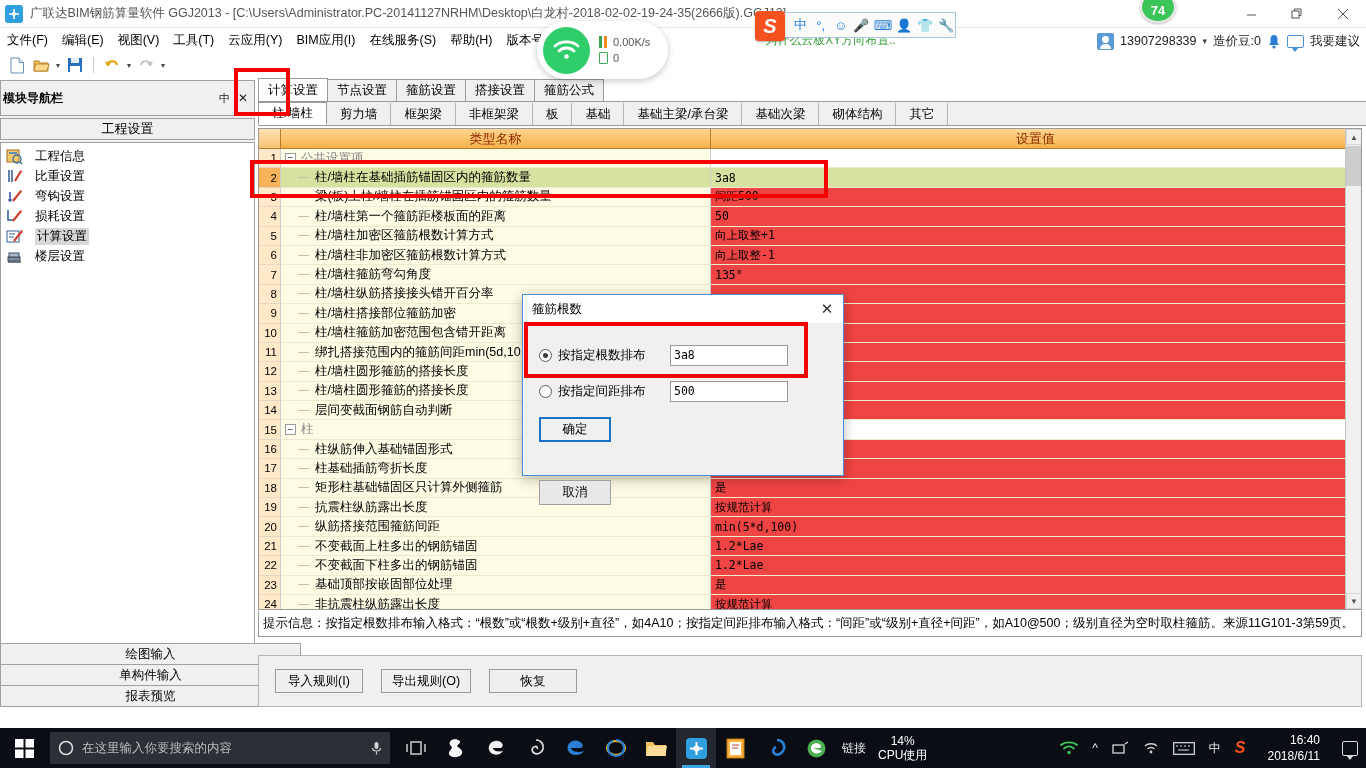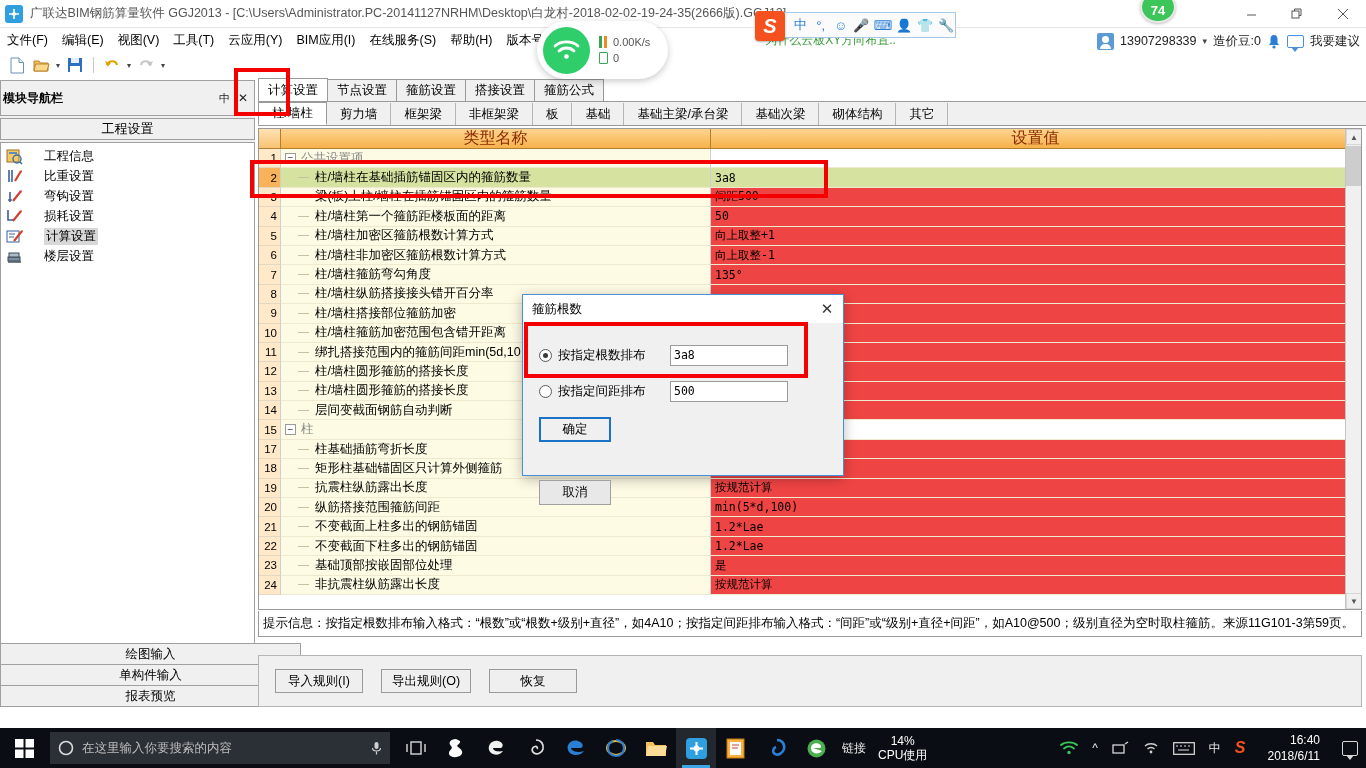--- a/index.html
+++ b/index.html
@@ -152,21 +152,21 @@
 
   .lp-group-title {
     margin-top: 2px; height: 22px; background: #f0f0f0;
     border: 1px solid #a0a0a0; display:flex; align-items:center; justify-content:center;
     font-size: 13px; color: #000;
   }
   .lp-list {
     margin-top: 2px; height: 530px; background: #ffffff;
     border: 1px solid #a0a0a0; padding: 3px 0 0 3px;
   }
-  .lp-item { display: flex; align-items: center; height: 20px; gap: 21px; padding-left: 2px; }
+  .lp-item { display: flex; align-items: center; height: 20px; gap: 12px; padding-left: 2px; }
   .lp-item .lbl { font-size: 12.5px; color: #000; }
   .lp-item.selected .lbl { background: #d8d8d8; padding: 0 2px; }
   .lp-ico { width: 17px; height: 17px; position: relative; flex: 0 0 17px; }
 
   .lp-bottom { position: absolute; left: 0; bottom: 0; width: 301px; }
   .lp-btn {
     height: 22px; border: 1px solid #a0a0a0; background: #f0f0f0; margin-top: -1px;
     display:flex; align-items:center; justify-content:center; font-size: 12.5px; color: #000;
   }
 
@@ -197,21 +197,21 @@
 
   
   .grid-wrap {
     position: absolute; left: 258px; top: 128px; width: 1104px; height: 482px;
     border: 1px solid #9a9a9a; background: #ffffff; overflow: hidden;
   }
   .grid-head { display: flex; height: 20px; }
   .gh {
     border-right: 1px solid #b08030; border-bottom: 1px solid #b08030;
     background: linear-gradient(#ffd590, #f6b14a);
-    color: #8a2a00; font-size: 16px; display:flex; align-items:center; justify-content:center;
+    color: #8a2a00; font-size: 13px; display:flex; align-items:center; justify-content:center;
   }
   .gh.idx { width: 22px; background: linear-gradient(#ffe2b5,#f8c272); }
   .gh.name { width: 430px; }
   .gh.val { flex: 1; }
 
   .grow { display: flex; height: 19.4px; font-size: 12.5px; }
   .grow .c-idx {
     width: 22px; background: #ffe9c9; border-right: 1px solid #cfcfcf; border-bottom: 1px solid #e3d9c2;
     display:flex; align-items:center; justify-content:flex-end; padding-right: 3px;
     font-size: 11.5px; color: #000;
@@ -717,20 +717,28 @@
         </div>
         <div class="grow group">
           <div class="c-idx">15</div>
           <div class="c-name">
             <span class="tree-toggle">−</span>
             <span class="name-txt">柱</span>
           </div>
           <div class="c-val"></div>
         </div>
         <div class="grow">
+          <div class="c-idx">16</div>
+          <div class="c-name">
+            <span class="tree-dash"></span>
+            <span class="name-txt">柱纵筋伸入基础锚固形式</span>
+          </div>
+          <div class="c-val"></div>
+        </div>
+        <div class="grow">
           <div class="c-idx">17</div>
           <div class="c-name">
             <span class="tree-dash"></span>
             <span class="name-txt">柱基础插筋弯折长度</span>
           </div>
           <div class="c-val"></div>
         </div>
         <div class="grow">
           <div class="c-idx">18</div>
           <div class="c-name">

